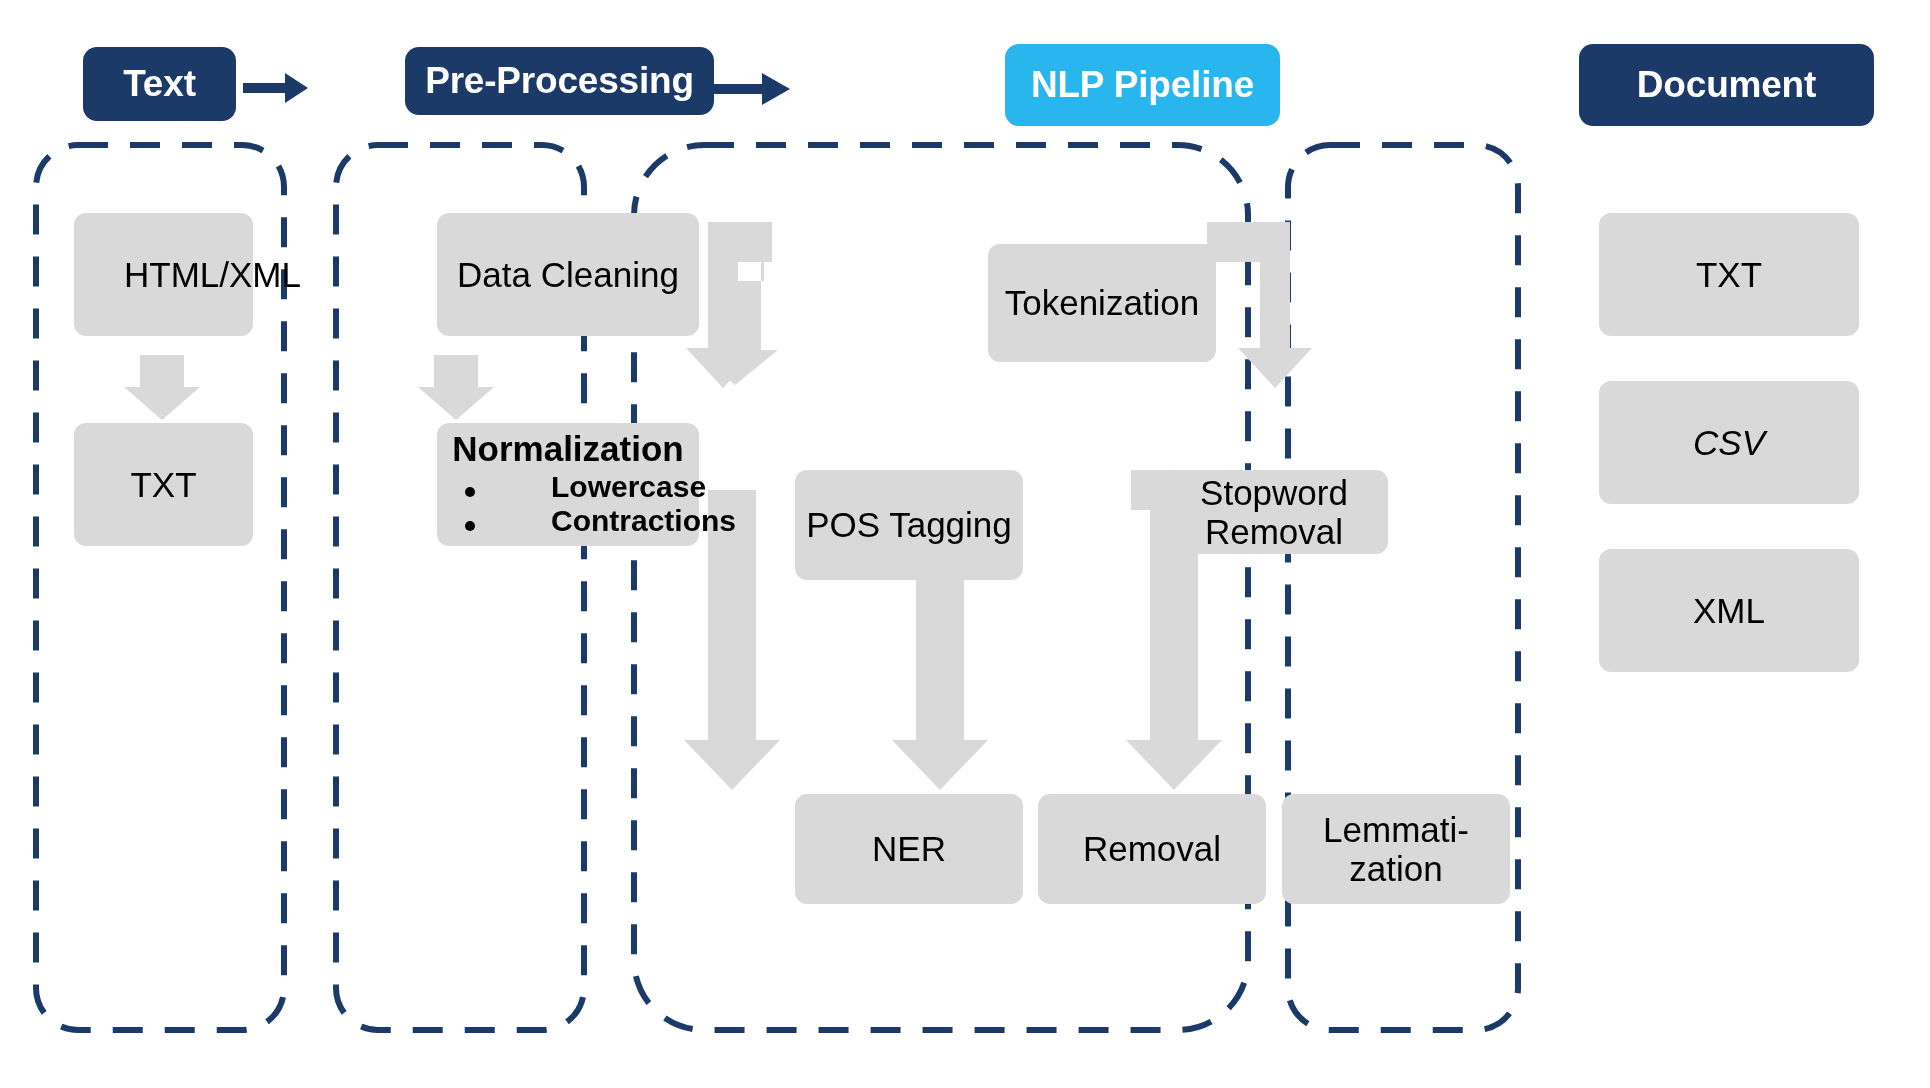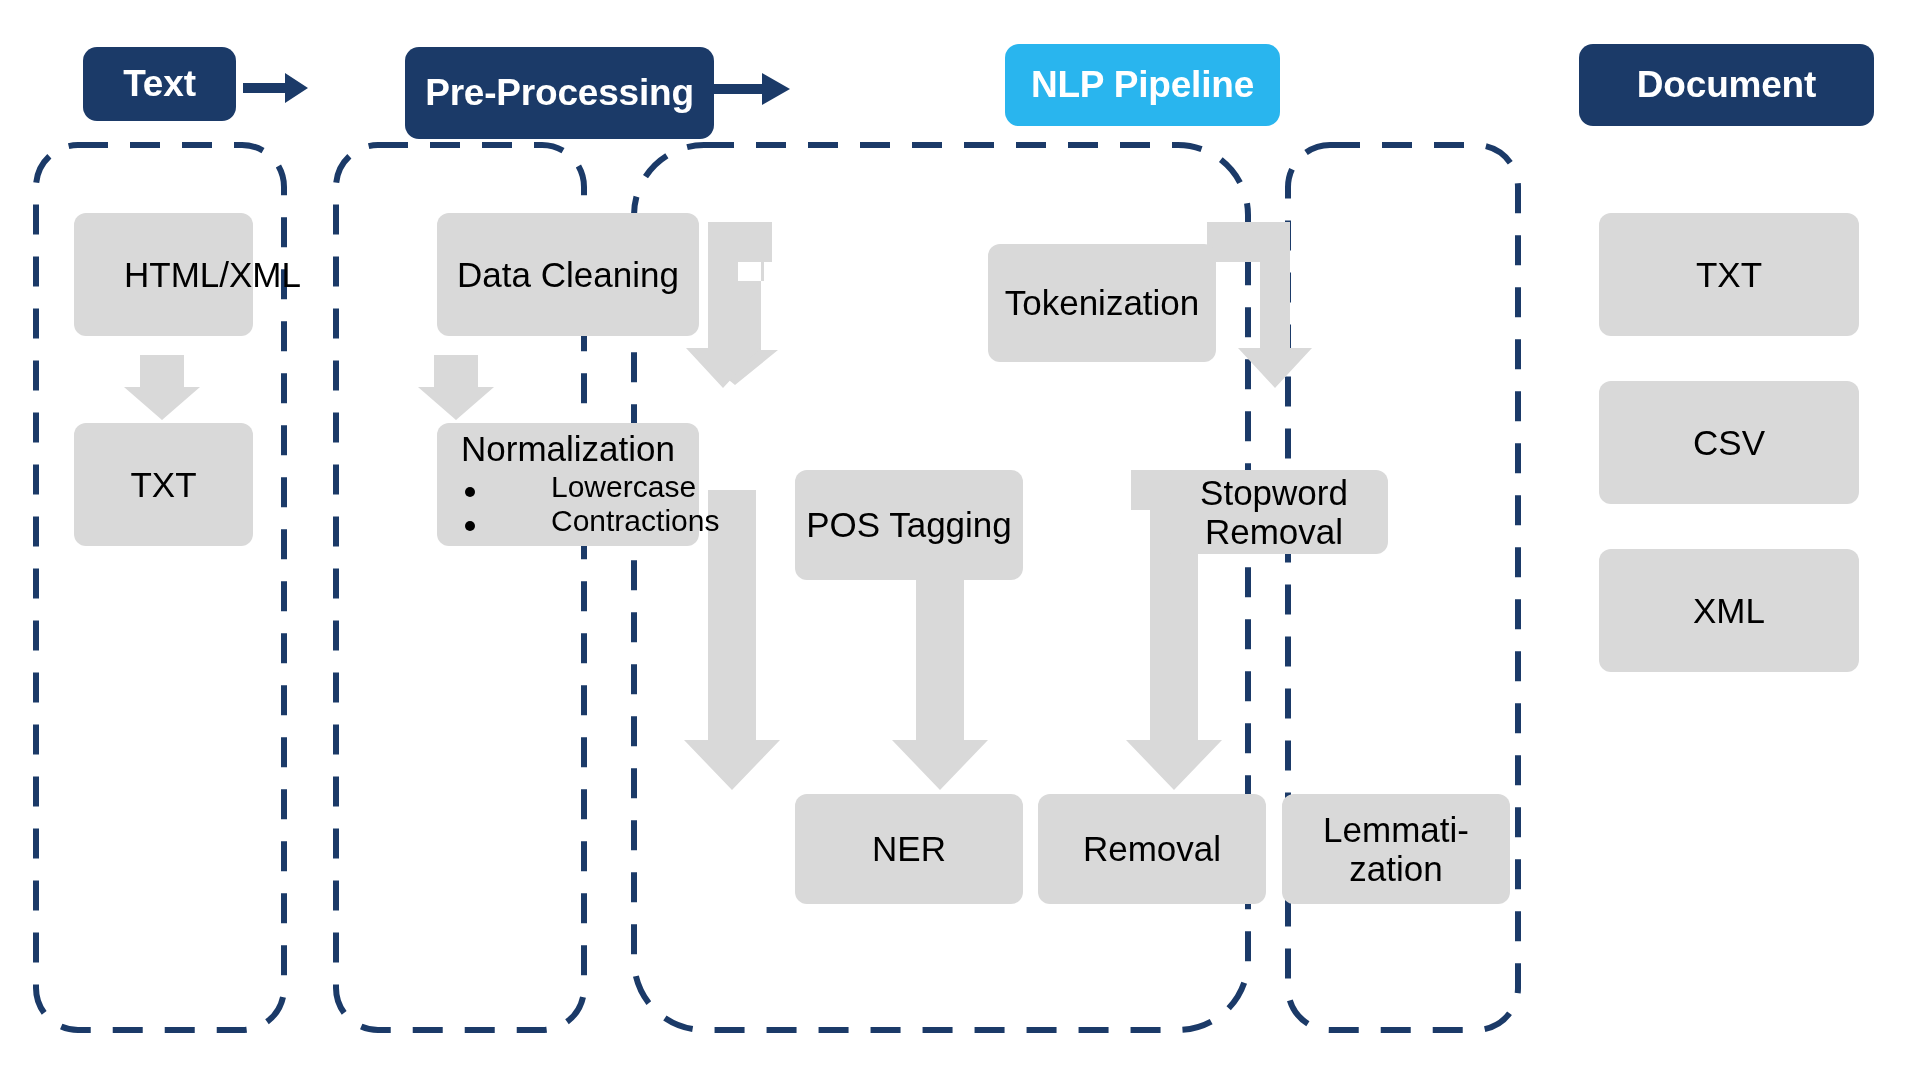--- a/index.html
+++ b/index.html
@@ -60,20 +60,21 @@
   
   .norm-box {
     position: absolute;
     background: #D9D9D9;
     border-radius: 12px;
     box-sizing: border-box;
     display: flex;
     flex-direction: column;
     justify-content: center;
     padding: 6px 10px 8px 10px;
+    font-weight: bold;
   }
   .norm-title {
     text-align: center;
     font-size: 35px;
     color: #000;
     line-height: 1.1;
     margin-bottom: 2px;
   }
   .norm-list {
     list-style: none;
@@ -156,21 +157,21 @@
     <g fill="#D9D9D9">
       <path d="M 1131,470 L 1198,470 L 1198,740 L 1222,740 L 1174,790 L 1126,740 L 1150,740 L 1150,510 L 1131,510 Z"></path>
     </g>
 
   </svg>
 
   <div class="header-box header-dark" style="left:83px; top:47px; width:153px; height:74px; font-size:37px;">
     <span>Text</span>
   </div>
 
-  <div class="header-box header-dark" style="left:405px; top:47px; width:309px; height:92px; font-size:37px;text-align:center;">
+  <div class="header-box header-dark" style="left:405px; top:47px; width:309px; height:68px; font-size:37px;text-align:center;">
     <span>Pre-Processing</span>
   </div>
 
   <div class="header-box header-light" style="left:1005px; top:44px; width:275px; height:82px; font-size:37px;">
     <span>NLP Pipeline</span>
   </div>
 
   <div class="header-box header-dark" style="left:1579px; top:44px; width:295px; height:82px; font-size:37px;">
     <span>Document</span>
   </div>
@@ -228,21 +229,21 @@
     <span class="gbox-inner">
       <span>Lemmati-</span><br>
       <span>zation</span>
     </span>
   </div>
 
   <div class="gbox" style="left:1599px; top:213px; width:260px; height:123px; font-size:35px;">
     <span class="gbox-inner">TXT</span>
   </div>
 
-  <div class="gbox" style="left:1599px; top:381px; width:260px; height:123px; font-size:35px;">
+  <div class="gbox" style="left:1599px; top:381px; width:260px; height:123px; font-size:35px;font-style:italic;">
     <span class="gbox-inner">CSV</span>
   </div>
 
   <div class="gbox" style="left:1599px; top:549px; width:260px; height:123px; font-size:35px;">
     <span class="gbox-inner">XML</span>
   </div>
 
 </div>
 
 </body></html>

